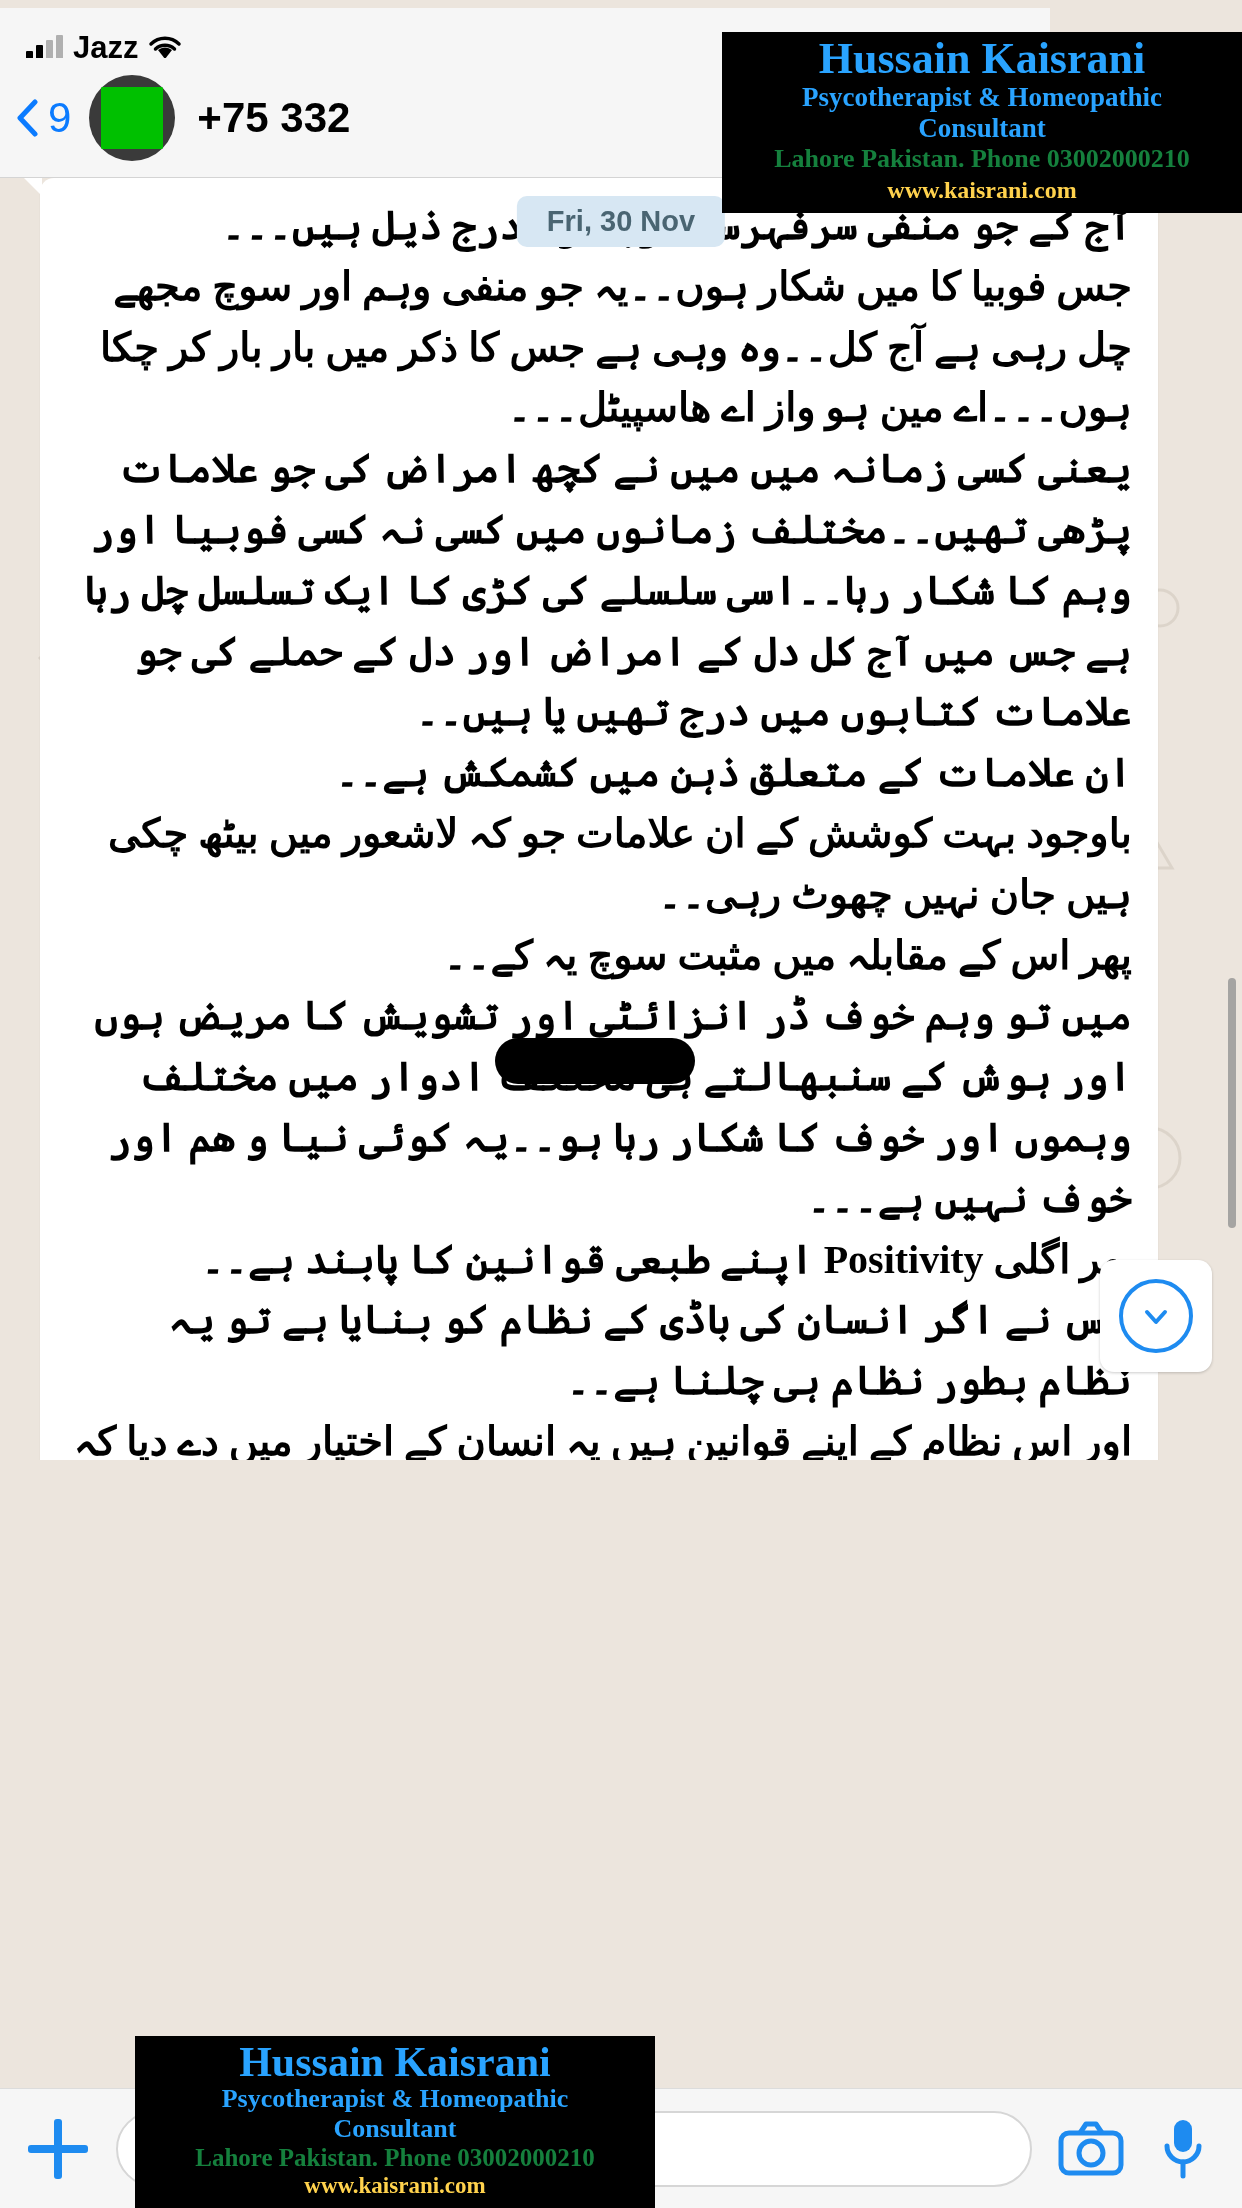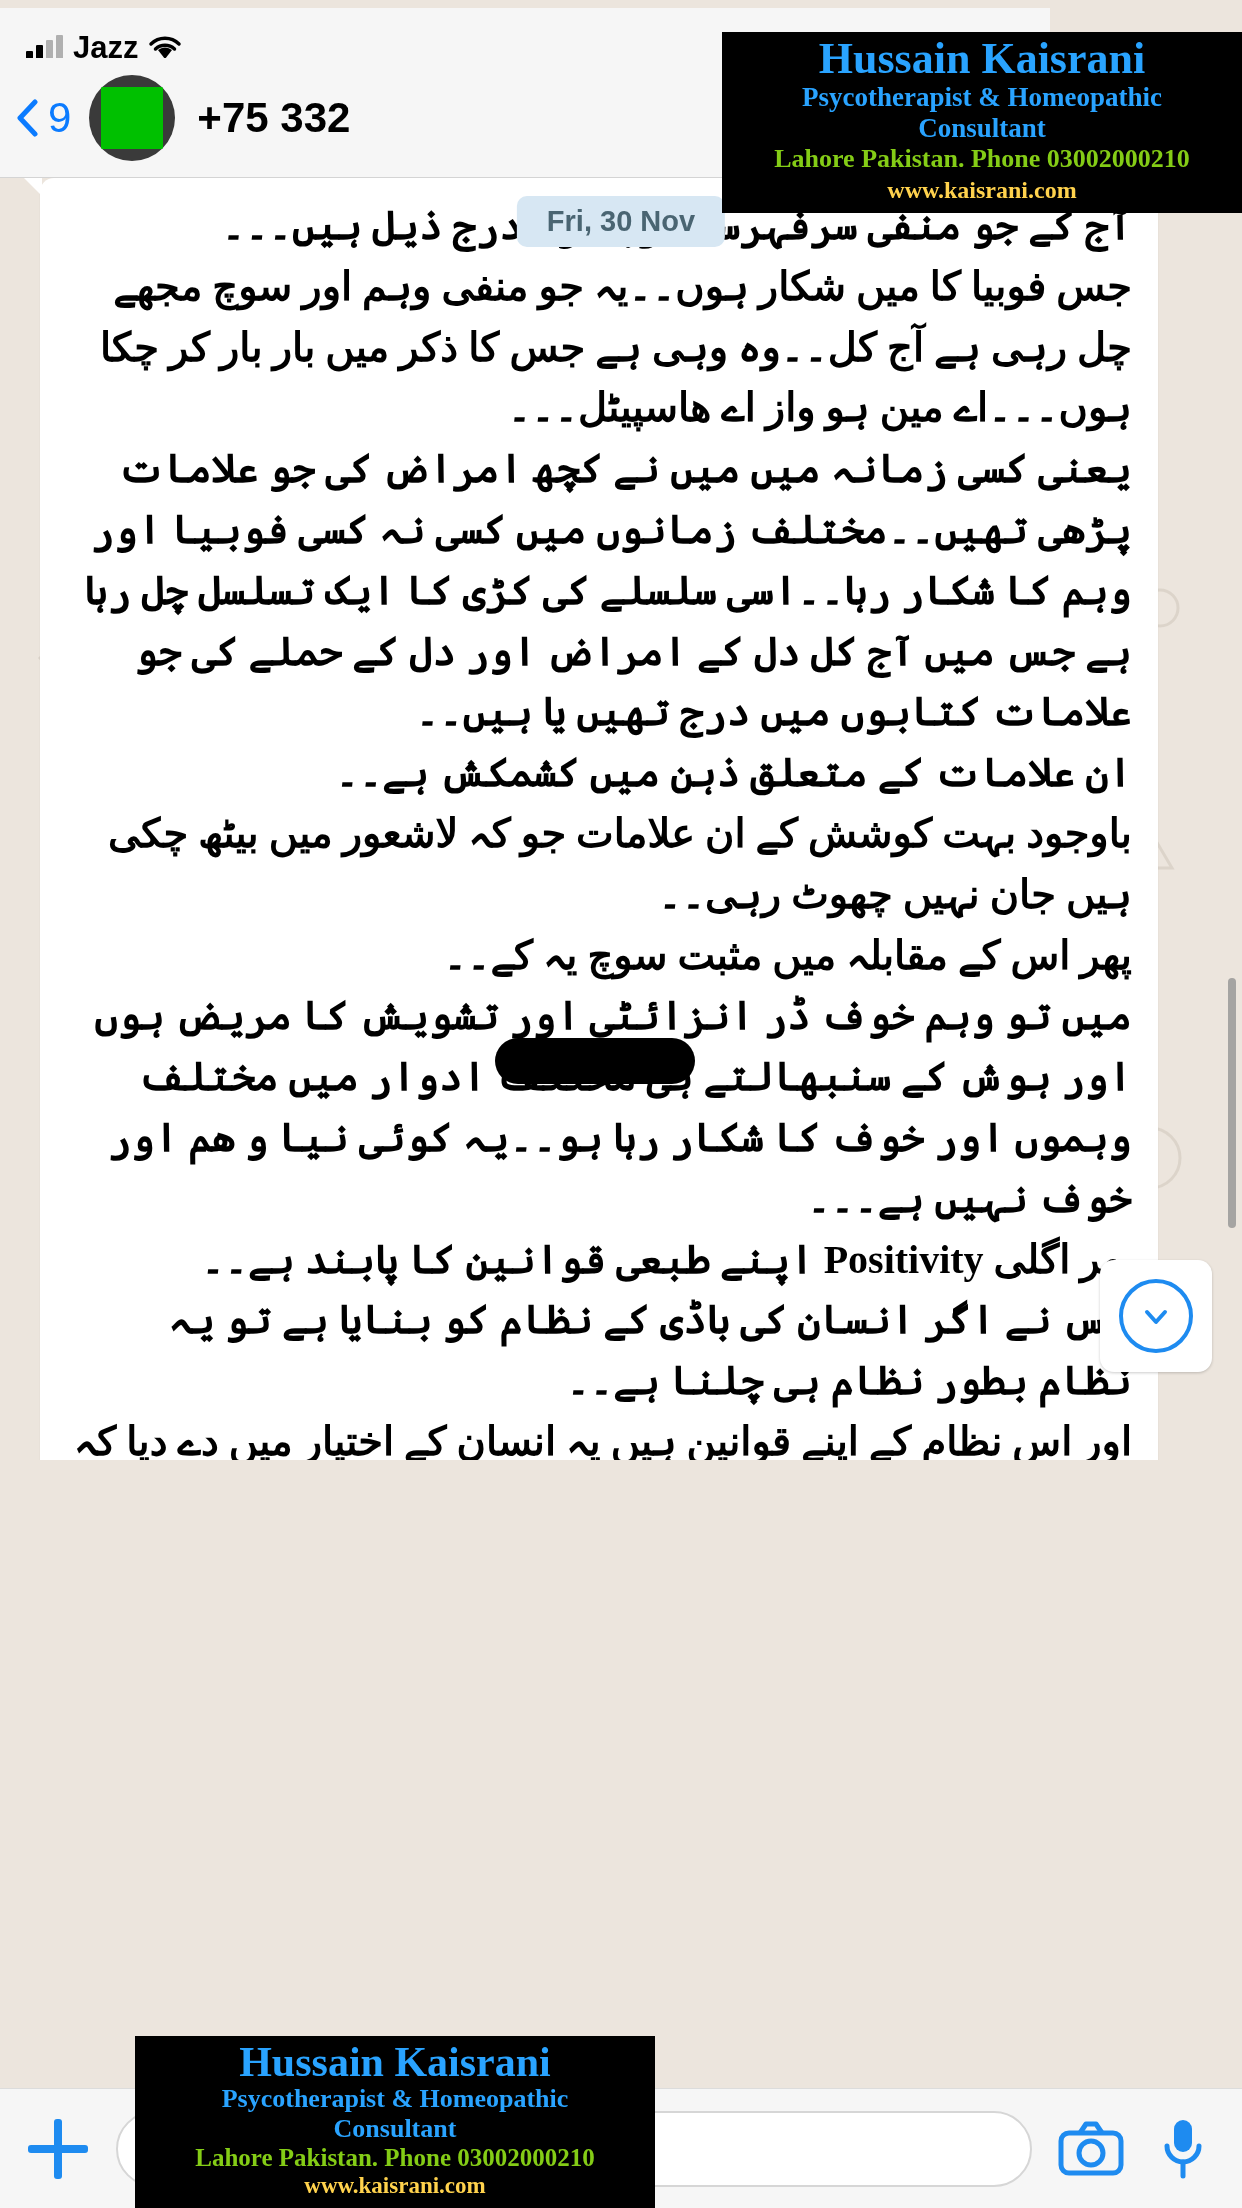--- a/index.html
+++ b/index.html
@@ -81,21 +81,21 @@
   
   .banner {
     position: absolute;
     background: #000;
     text-align: center;
     padding: 4px 30px 8px;
     z-index: 30;
   }
   .banner .b1 { color: #29a3ff; font-family: "Liberation Serif", serif; font-weight: bold; }
   .banner .b2 { color: #29a3ff; font-family: "Liberation Serif", serif; font-weight: bold; }
-  .banner .b3 { color: #84cc16; font-family: "Liberation Serif", serif; font-weight: bold; }
+  .banner .b3 { color: #15803d; font-family: "Liberation Serif", serif; font-weight: bold; }
   .banner .b4 { color: #ffd24d; font-family: "Liberation Serif", serif; font-weight: bold; text-align: center; }
 
   .banner-top { top: 32px; right: 0; width: 520px; }
   .banner-top .b1 { font-size: 44px; line-height: 1.05; }
   .banner-top .b2 { font-size: 27px; line-height: 1.15; }
   .banner-top .b3 { font-size: 26px; line-height: 1.15; }
   .banner-top .b4 { font-size: 24px; line-height: 1.2; margin-top: 2px; }
 
   .banner-bottom { bottom: 0; left: 135px; width: 520px; }
   .banner-bottom .b1 { font-size: 42px; line-height: 1.05; }

